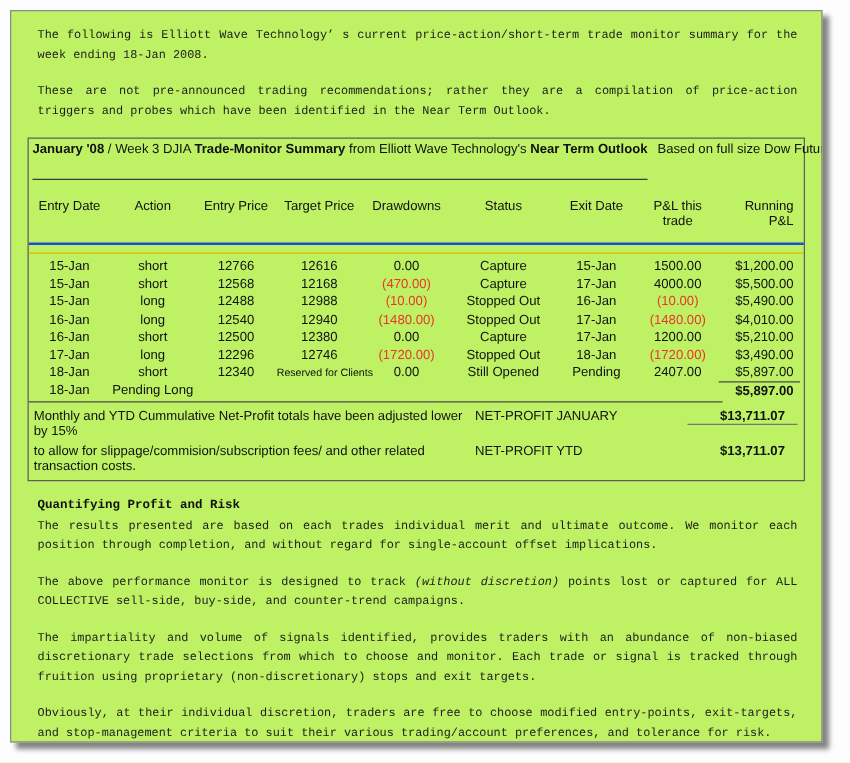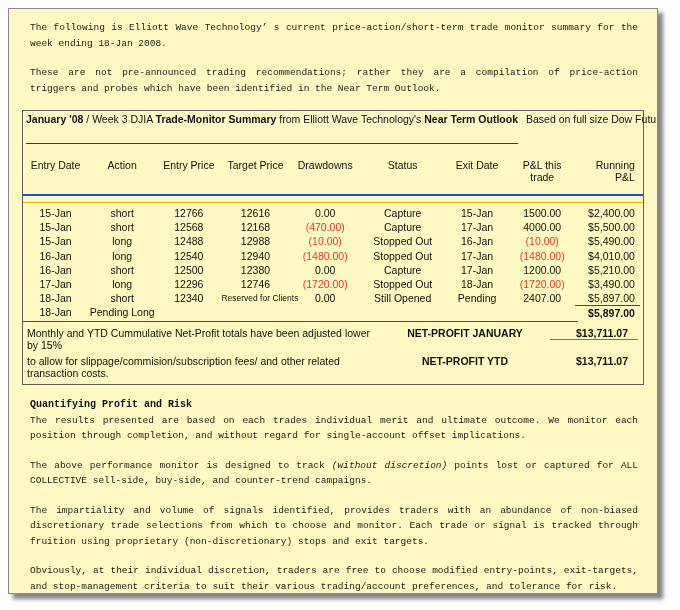--- a/index.html
+++ b/index.html
@@ -1,18 +1,18 @@
 <!DOCTYPE html>
 <html><head>
 <meta charset="utf-8">
 <style>
   html,body{margin:0;padding:0;background:#fdfdfd;width:680px;height:610px;overflow:hidden;}
   .frame{
     position:absolute;left:8px;top:8px;width:650px;height:586px;
-    background:#fef9c3;border:1px solid #8a8a8a;box-sizing:border-box;
+    background:#bef264;border:1px solid #8a8a8a;box-sizing:border-box;
     box-shadow:5px 5px 4px rgba(90,90,90,0.75);
     padding:11px 13px 8px 13px;overflow:hidden;
   }
   .mono{
     font-family:"Liberation Mono",monospace;font-size:9.5px;line-height:15.5px;
     color:#1c1c1c;text-align:justify;margin:0 6px 14px 8px;
   }
   .mono .ital{font-style:italic;}
   .mono-heading{
     font-family:"Liberation Mono",monospace;font-size:10px;font-weight:bold;
@@ -36,21 +36,21 @@
   .c0{width:10.5%}.c1{width:11%}.c2{width:10.5%}.c3{width:11%}.c4{width:11.5%}
   .c5{width:13.5%}.c6{width:10.5%}.c7{width:10.5%}
   .c8{width:10.5%;text-align:right;padding-right:5px;}
   .neg{color:#e8372c;}
   .small{font-size:8.5px;}
   .total-row .c8{font-weight:bold;border-top:1px solid #4a4a4a;}
   .total-row::after{content:"";position:absolute;left:0;right:10.5%;bottom:-1px;border-bottom:1px solid #4a4a4a;}
   .t-foot{padding:4px 0 3px 0;}
   .frow{display:flex;align-items:baseline;padding:2px 5px 2px 4px;}
   .f-text{flex:1;}
-  .f-label{font-weight:bold;text-align:center;width:170px;}
+  .f-label{font-weight:normal;text-align:left;width:170px;}
   .f-value{font-weight:bold;width:72px;text-align:center;padding-left:16px;}
   .f-value.u{border-bottom:1px solid #777;}
 </style>
 </head>
 <body>
 
 <div class="frame">
 
   <p class="mono">The following is Elliott Wave Technology’ s current price-action/short-term trade monitor summary for the week ending 18-Jan 2008.</p>
   <p class="mono">These are not pre-announced trading recommendations; rather they are a compilation of price-action triggers and probes which have been identified in the Near Term Outlook.</p>
@@ -79,21 +79,21 @@
     <div class="t-data">
         <div class="trow">
           <div class="cell c0">15-Jan</div>
           <div class="cell c1">short</div>
           <div class="cell c2">12766</div>
           <div class="cell c3">12616</div>
           <div class="cell c4">0.00</div>
           <div class="cell c5">Capture</div>
           <div class="cell c6">15-Jan</div>
           <div class="cell c7">1500.00</div>
-          <div class="cell c8">$2,400.00</div>
+          <div class="cell c8">$1,200.00</div>
         </div>
         <div class="trow">
           <div class="cell c0">15-Jan</div>
           <div class="cell c1">short</div>
           <div class="cell c2">12568</div>
           <div class="cell c3">12168</div>
           <div class="cell c4 neg">(470.00)</div>
           <div class="cell c5">Capture</div>
           <div class="cell c6">17-Jan</div>
           <div class="cell c7">4000.00</div>

